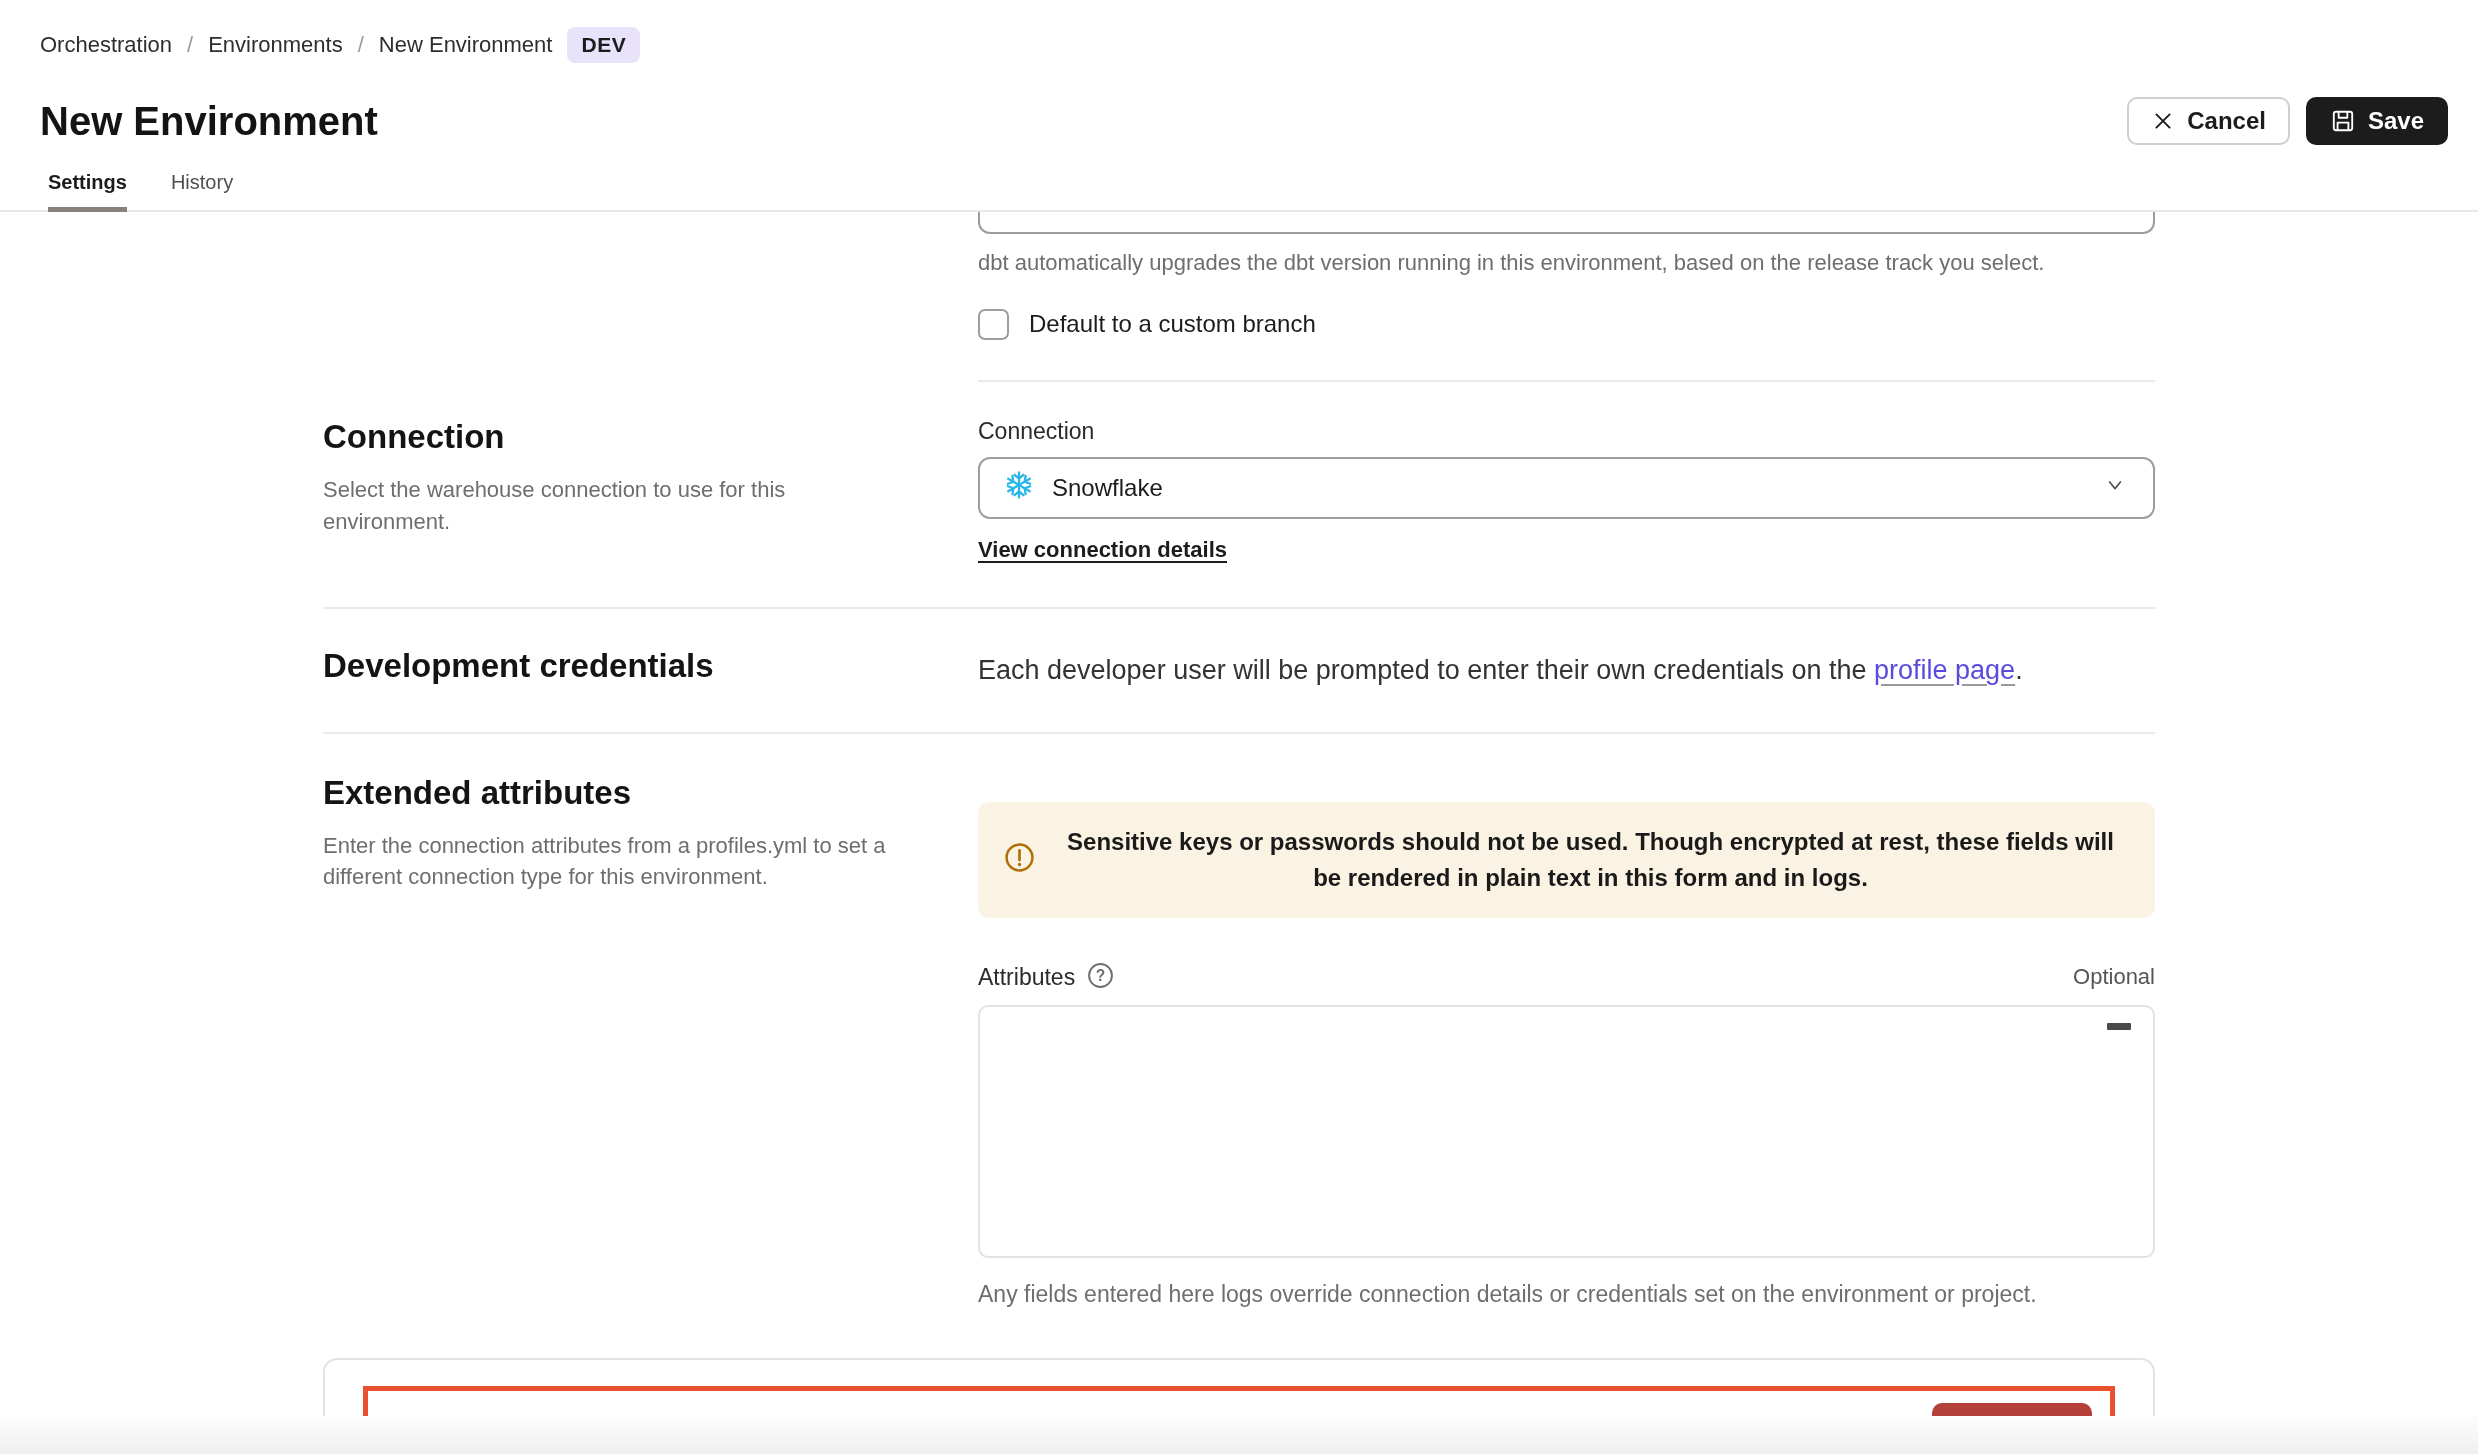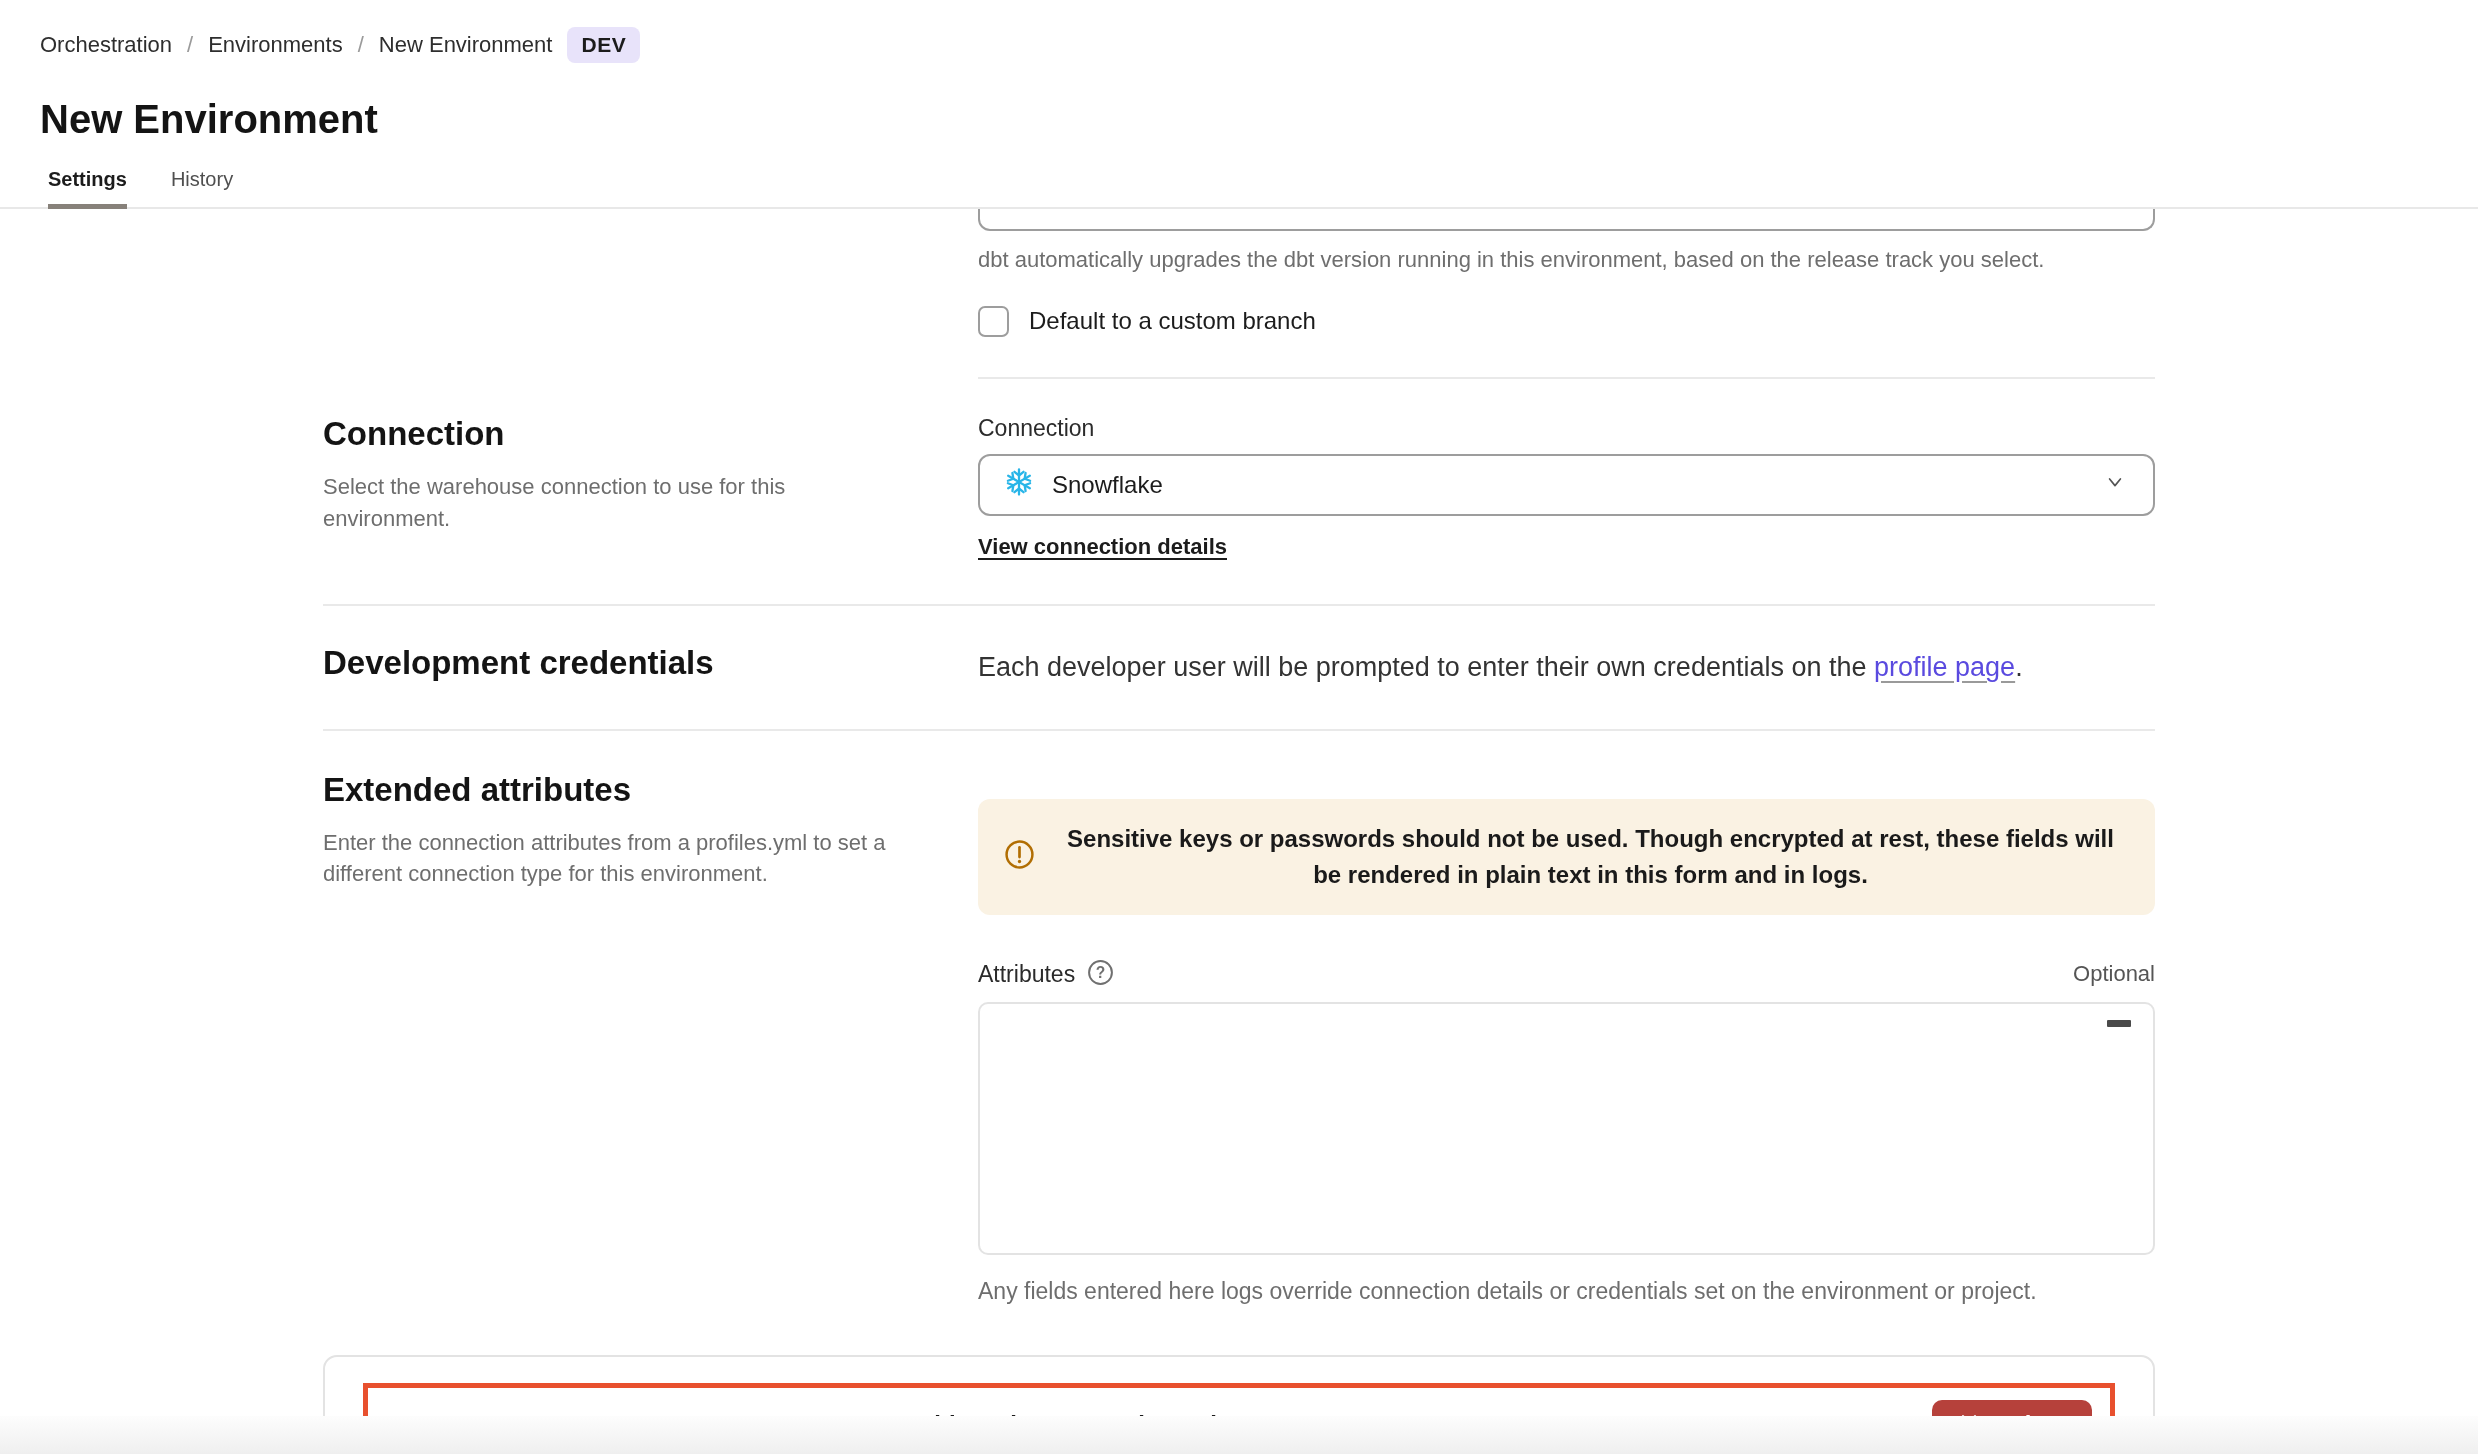--- a/index.html
+++ b/index.html
@@ -99,20 +99,40 @@
     <span class="crumb">Orchestration</span>
     <span class="sep">/</span>
     <span class="crumb">Environments</span>
     <span class="sep">/</span>
     <span class="crumb">New Environment</span>
     <span class="badge-dev">DEV</span>
   </div>
 
   <div class="title-row">
     <div class="page-title">New Environment</div>
+    <div class="header-actions">
+      <div class="btn btn-cancel">
+        <span>
+          <svg width="24" height="24" viewBox="0 0 20 20">
+              <path d="M4.5 4.5 L15.5 15.5 M15.5 4.5 L4.5 15.5" stroke="#1c1c1c" stroke-width="1.6" stroke-linecap="round" fill="none"></path>
+            </svg>
+        </span>
+        <span>Cancel</span>
+      </div>
+      <div class="btn btn-save">
+        <span>
+          <svg width="26" height="26" viewBox="0 0 24 24" fill="none" stroke="#ffffff" stroke-width="1.7" stroke-linejoin="round">
+            <rect x="3.5" y="3.5" width="17" height="17" rx="2"></rect>
+            <path d="M8 3.5 v5.5 h8 v-5.5"></path>
+            <path d="M7 20.5 v-7 h10 v7"></path>
+          </svg>
+        </span>
+        <span>Save</span>
+      </div>
+    </div>
   </div>
 </div>
 
 <div class="tabbar">
   <div class="tab active">Settings</div>
   <div class="tab">History</div>
 </div>
 
 <div class="content">
 

